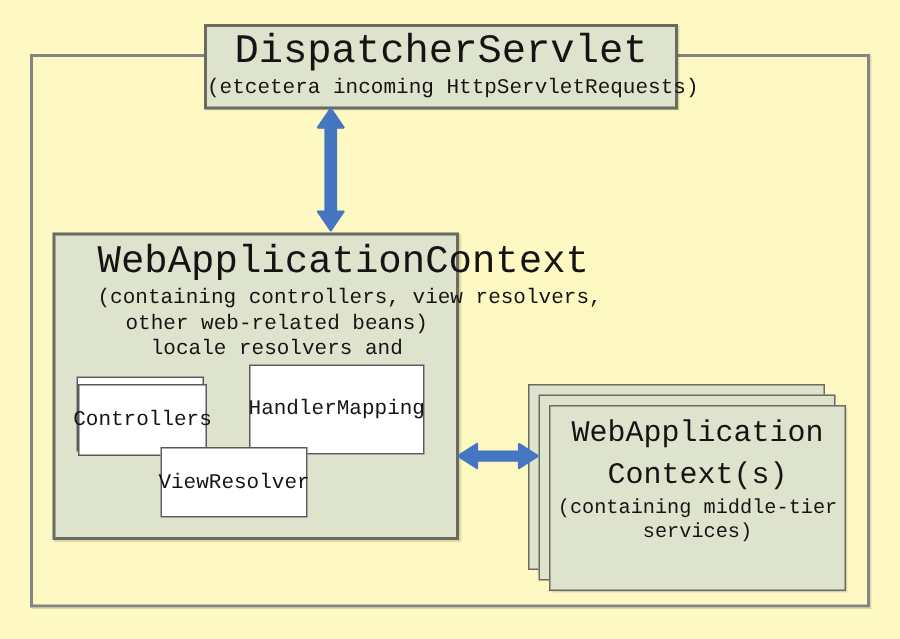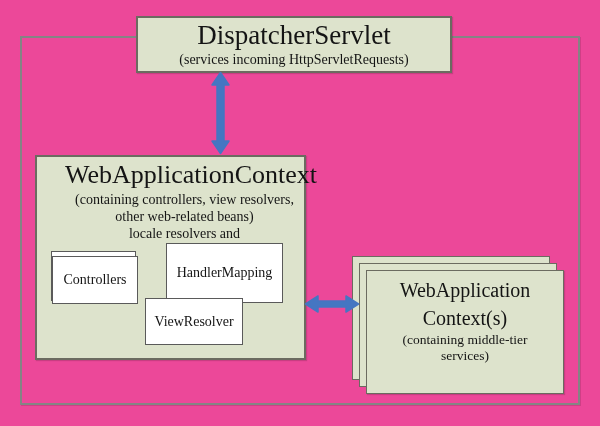--- a/index.html
+++ b/index.html
@@ -8,22 +8,22 @@
     --inner-box-fill:#ffffff;
     --inner-box-border:#5a5a5a;
     --outer-border:#848484;
     --arrow:#4576c2;
     --text:#141414;
   }
   html,body{margin:0;padding:0;background:#ffffff;}
   .canvas{
     position:relative;
     width:600px;height:426px;
-    background:#ec4899;
-    font-family:Liberation Serif, serif;
+    background:#fef9c3;
+    font-family:Liberation Mono, monospace;
     color:var(--text);
     overflow:hidden;
   }
   .abs{position:absolute;box-sizing:border-box;}
   .outer-rect{
     left:20px;top:36px;width:560px;height:369px;
     border:2px solid var(--outer-border);
     box-shadow:1px 1px 0 rgba(0,0,0,0.12);
     z-index:1;
   }
@@ -41,21 +41,21 @@
   .webctx-box .subtitle{font-size:14px;line-height:17px;white-space:nowrap;}
   .white-box{
     background:var(--inner-box-fill);
     border:1px solid var(--inner-box-border);
     display:flex;align-items:center;justify-content:center;
     font-size:14px;white-space:nowrap;
   }
   .controllers-back{left:51px;top:251px;width:85px;height:50px;z-index:4;}
   .controllers-box{left:52px;top:256px;width:86px;height:48px;z-index:5;}
   .handler-mapping-box{left:166px;top:243px;width:117px;height:60px;z-index:5;}
-  .view-resolver-box{left:107px;top:298px;width:98px;height:47px;z-index:6;margin-left:38px;}
+  .view-resolver-box{left:107px;top:298px;width:98px;height:47px;z-index:6;}
   .stack-sheet{
     background:var(--box-fill);
     border:1.5px solid var(--box-border);
     width:198px;height:124px;
   }
   .stack-back{left:352px;top:256px;z-index:2;}
   .stack-mid{left:359px;top:263px;z-index:3;}
   .rootctx-box{
     left:366px;top:270px;width:198px;height:124px;z-index:4;
     border-width:1.5px;
@@ -70,21 +70,21 @@
 </style>
 </head>
 <body>
 
 <div class="canvas">
 
   <div class="abs outer-rect"></div>
 
   <div class="abs green-box dispatcher-box">
     <div class="title">DispatcherServlet</div>
-    <div class="subtitle">(services incoming HttpServletRequests)</div>
+    <div class="subtitle">(etcetera incoming HttpServletRequests)</div>
   </div>
 
   <svg class="abs arrow arrow-vertical" viewBox="0 0 21 84" preserveAspectRatio="none">
     <path d="M10.5 1.5 L19 14 L14 14 L14 70 L19 70 L10.5 82.5 L2 70 L7 70 L7 14 L2 14 Z"></path>
   </svg>
 
   <div class="abs green-box webctx-box">
     <div class="title">WebApplicationContext</div>
     <div class="subtitle">(containing controllers, view resolvers,</div>
     <div class="subtitle">other web-related beans)</div>

